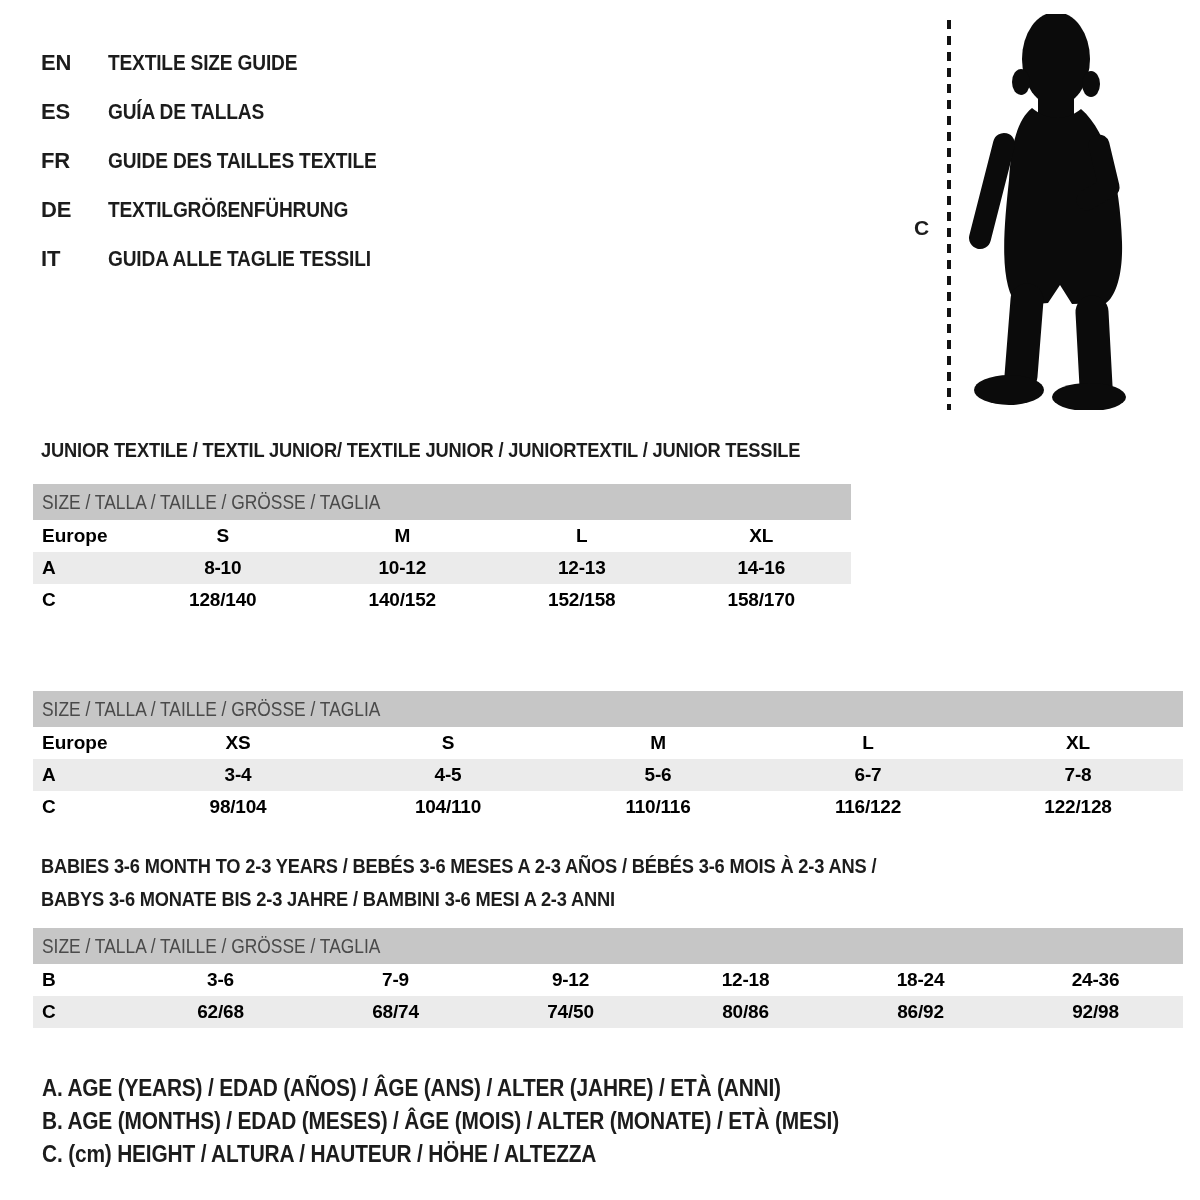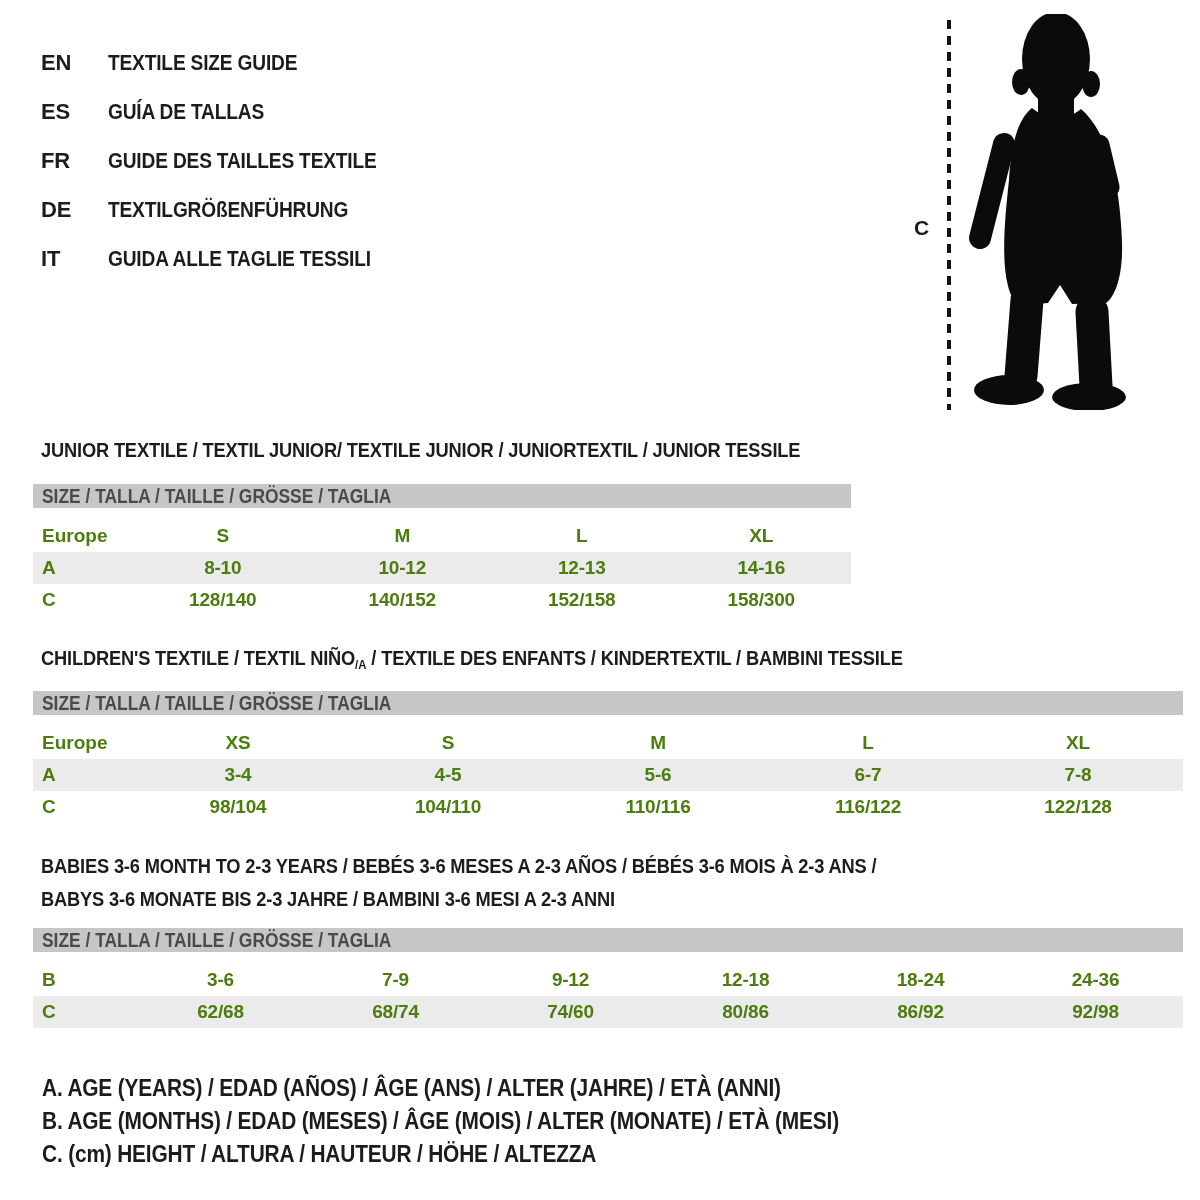--- a/index.html
+++ b/index.html
@@ -24,23 +24,23 @@
   .h-junior   { top:433px;text-align:right; }
   .h-children { top:641px; }
   .h-babies   { top:849px; }
   .sub-a { font-size:13px; vertical-align:-4px; letter-spacing:0; }
 
   
   .stable { position:absolute; left:33px; }
   .t-junior   { top:484px; width:818px; }
   .t-children { top:691px; width:1150px; }
   .t-babies   { top:928px; width:1150px; }
-  .sbar { height:24px; background:#c6c6c6; display:flex; align-items:center; padding-left:9px; margin-bottom:12px;
-          font-size:20px; font-weight:700; color:#4a4a4a; }
-  .trow { display:flex; height:32px; align-items:center; font-size:19px; font-weight:700; color:#4d7c0f; }
+  .sbar { height:36px; background:#c6c6c6; display:flex; align-items:center; padding-left:9px; margin-bottom:0;
+          font-size:20px; font-weight:400; color:#4a4a4a; }
+  .trow { display:flex; height:32px; align-items:center; font-size:19px; font-weight:700; color:#000000; }
   .trow.stripe { background:#ebebeb; }
   .trow .lbl { width:100px; padding-left:9px; box-sizing:border-box; }
   .trow .c { flex:1; text-align:center; letter-spacing:-0.2px; }
 
   
   .legend { position:absolute; left:42px; top:1071px; }
   .legend-line { height:33px; line-height:33px; font-size:24px; font-weight:700; letter-spacing:-0.2px; }
 </style>
 </head>
 <body>
@@ -102,27 +102,24 @@
       <span class="c">8-10</span>
       <span class="c">10-12</span>
       <span class="c">12-13</span>
       <span class="c">14-16</span>
     </div>
     <div class="trow">
       <span class="lbl">C</span>
       <span class="c">128/140</span>
       <span class="c">140/152</span>
       <span class="c">152/158</span>
-      <span class="c">158/300</span>
+      <span class="c">158/170</span>
     </div>
   </div>
 
-  <div class="sec-heading h-children">
-    <span class="cond"><span>CHILDREN'S TEXTILE / TEXTIL NIÑO</span><span class="sub-a">/A</span><span> / TEXTILE DES ENFANTS / KINDERTEXTIL / BAMBINI TESSILE</span></span>
-  </div>
   <div class="stable t-children">
     <div class="sbar">
       <span class="cond">SIZE / TALLA / TAILLE / GRÖSSE / TAGLIA</span>
     </div>
     <div class="trow">
       <span class="lbl">Europe</span>
       <span class="c">XS</span>
       <span class="c">S</span>
       <span class="c">M</span>
       <span class="c">L</span>
@@ -160,21 +157,21 @@
       <span class="c">7-9</span>
       <span class="c">9-12</span>
       <span class="c">12-18</span>
       <span class="c">18-24</span>
       <span class="c">24-36</span>
     </div>
     <div class="trow stripe">
       <span class="lbl">C</span>
       <span class="c">62/68</span>
       <span class="c">68/74</span>
-      <span class="c">74/60</span>
+      <span class="c">74/50</span>
       <span class="c">80/86</span>
       <span class="c">86/92</span>
       <span class="c">92/98</span>
     </div>
   </div>
 
   <div class="legend">
     <div class="legend-line"><span class="cond">A. AGE (YEARS) / EDAD (AÑOS) / ÂGE (ANS) / ALTER (JAHRE) / ETÀ (ANNI)</span></div>
     <div class="legend-line"><span class="cond">B. AGE (MONTHS) / EDAD (MESES) / ÂGE (MOIS) / ALTER (MONATE) / ETÀ (MESI)</span></div>
     <div class="legend-line"><span class="cond">C. (cm) HEIGHT / ALTURA / HAUTEUR / HÖHE / ALTEZZA</span></div>

